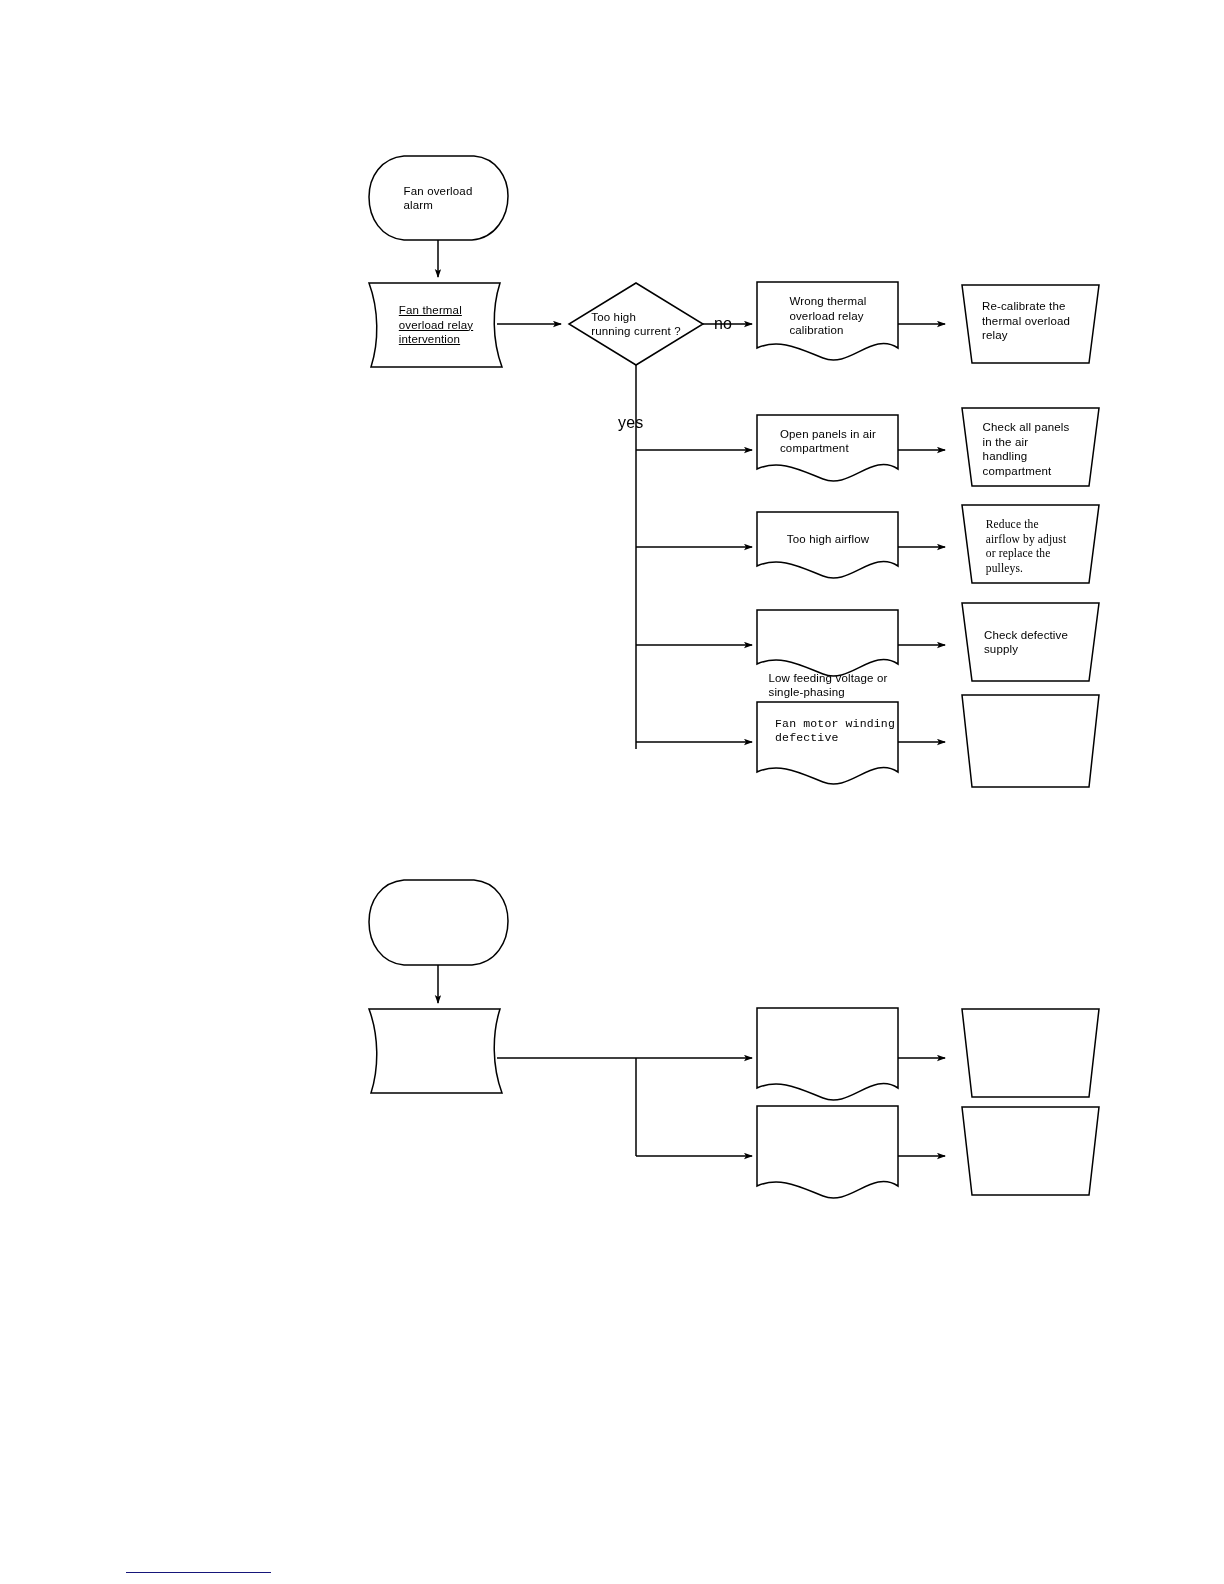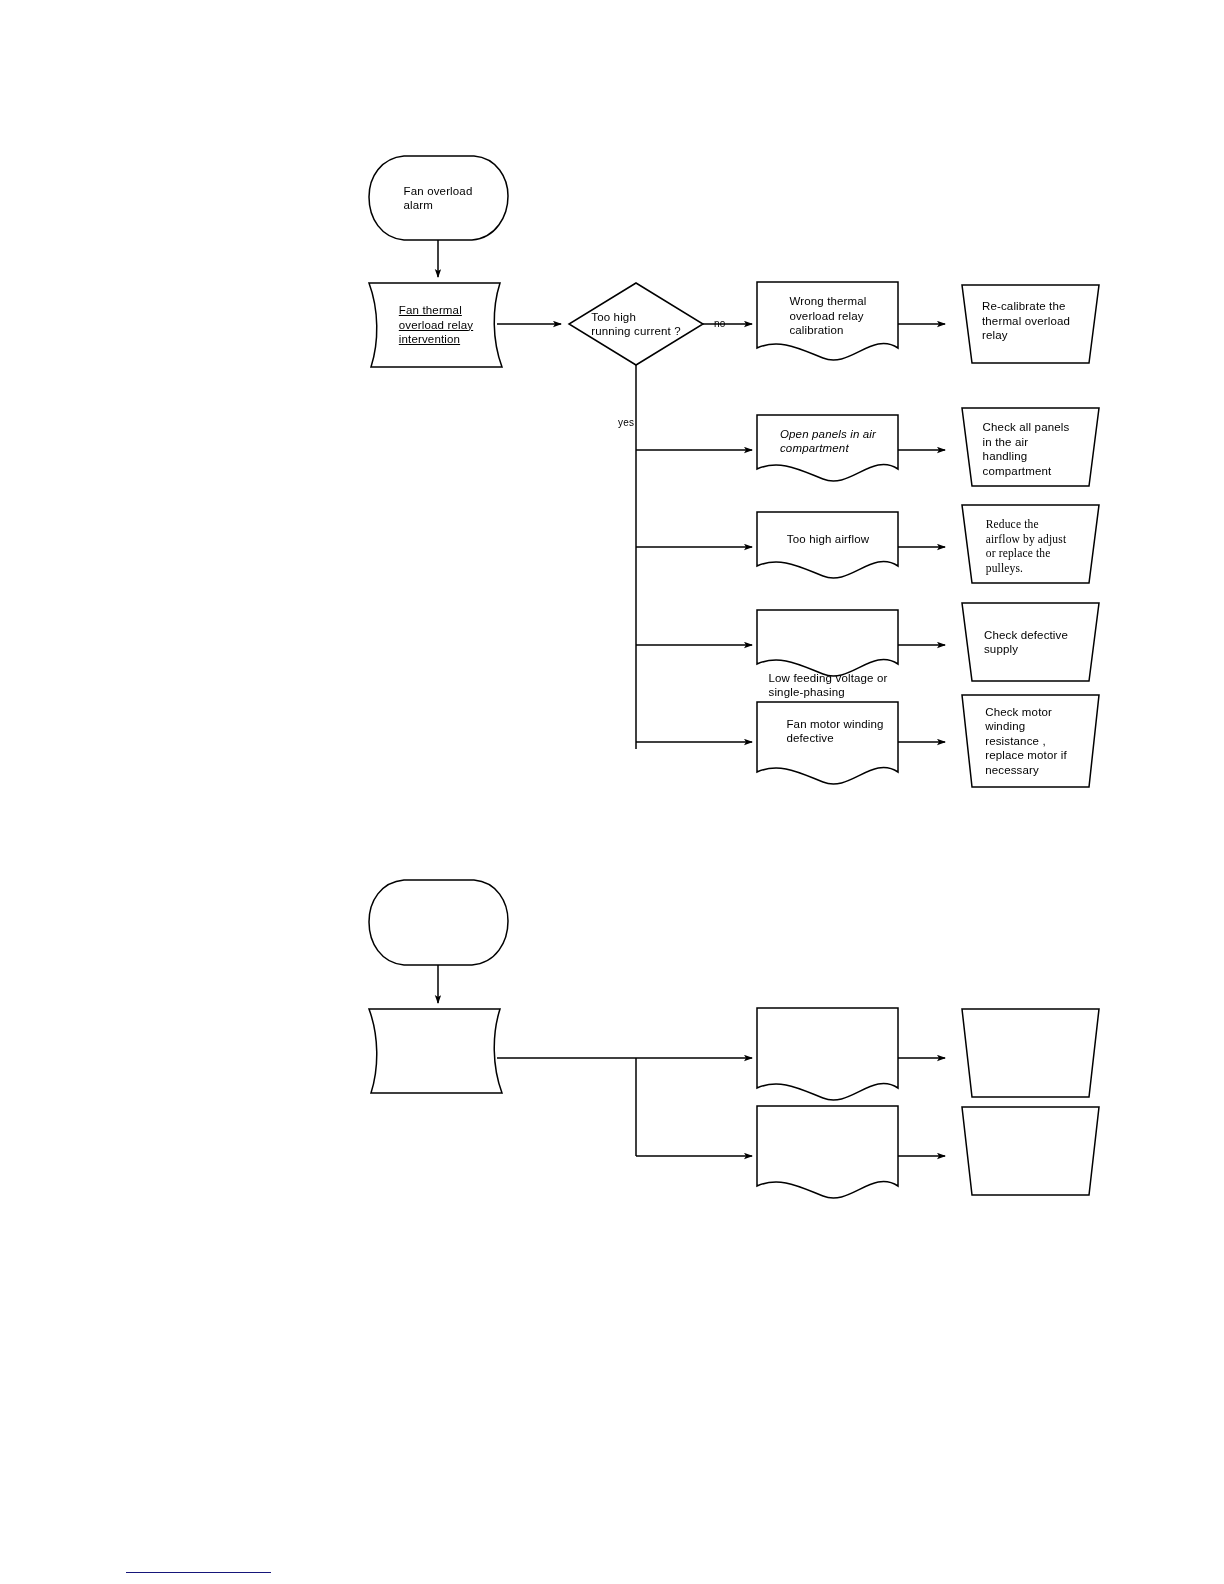--- a/index.html
+++ b/index.html
@@ -37,21 +37,21 @@
     line-height: 14.5px;
     color: #000000;
     letter-spacing: 0.15px;
     pointer-events: none;
     white-space: pre-line;
     overflow: hidden;
   }
   .edge-label {
     position: absolute;
     font-family: "Liberation Sans", sans-serif;
-    font-size: 10px;
+    font-size: 16px;
     line-height: 13px;
     color: #000000;
     letter-spacing: 0.2px;
   }
   .footer-rule {
     position: absolute;
     left: 126px;
     top: 1572px;
     width: 145px;
     height: 0;
@@ -177,45 +177,40 @@
 
   <div class="edge-label" style="left:618px; top:396px;margin-top:20px;">yes</div>
 
   <div class="node-label" style="left:760px; top:286px; width:136px; height:60px;">Wrong thermal
 overload relay
 calibration</div>
   <div class="node-label" style="left:967px; top:290px; width:118px; height:62px;">Re-calibrate the
 thermal overload
 relay</div>
 
-  <div class="node-label" style="left:755px; top:420px; width:146px; height:42px;font-style:italic;">Open panels in air
+  <div class="node-label" style="left:755px; top:420px; width:146px; height:42px;">Open panels in air
 compartment</div>
   <div class="node-label" style="left:967px; top:412px; width:118px; height:74px;">Check all panels
 in the air
 handling
 compartment</div>
 
   <div class="node-label" style="left:757px; top:527px; width:142px; height:24px;">Too high airflow</div>
   <div class="node-label" style="left:967px; top:509px; width:118px; height:74px;font-family:Liberation Serif, serif;">Reduce the
 airflow by adjust
 or replace the
 pulleys.</div>
 
   <div class="node-label" style="left:755px; top:617px; width:146px; height:42px;margin-top:47px;">Low feeding voltage or
 single-phasing</div>
   <div class="node-label" style="left:967px; top:620px; width:118px; height:44px;">Check defective
 supply</div>
 
-  <div class="node-label" style="left:757px; top:710px; width:156px; height:42px;">Fan motor winding
+  <div class="node-label" style="left:757px; top:710px; width:156px; height:42px;font-family:Liberation Mono, monospace;">Fan motor winding
 defective</div>
-  <div class="node-label" style="left:962px; top:697px; width:128px; height:88px;">Check motor
-winding
-resistance ,
-replace motor if
-necessary</div>
 
   <div class="node-label" style="left:380px; top:896px; width:116px; height:56px;"></div>
   <div class="node-label" style="left:376px; top:1018px; width:120px; height:70px;"></div>
   <div class="node-label" style="left:760px; top:1014px; width:136px; height:60px;"></div>
   <div class="node-label" style="left:967px; top:1016px; width:118px; height:70px;"></div>
   <div class="node-label" style="left:760px; top:1112px; width:136px; height:60px;"></div>
   <div class="node-label" style="left:967px; top:1114px; width:118px; height:70px;"></div>
 
   <div class="footer-rule"></div>
 

